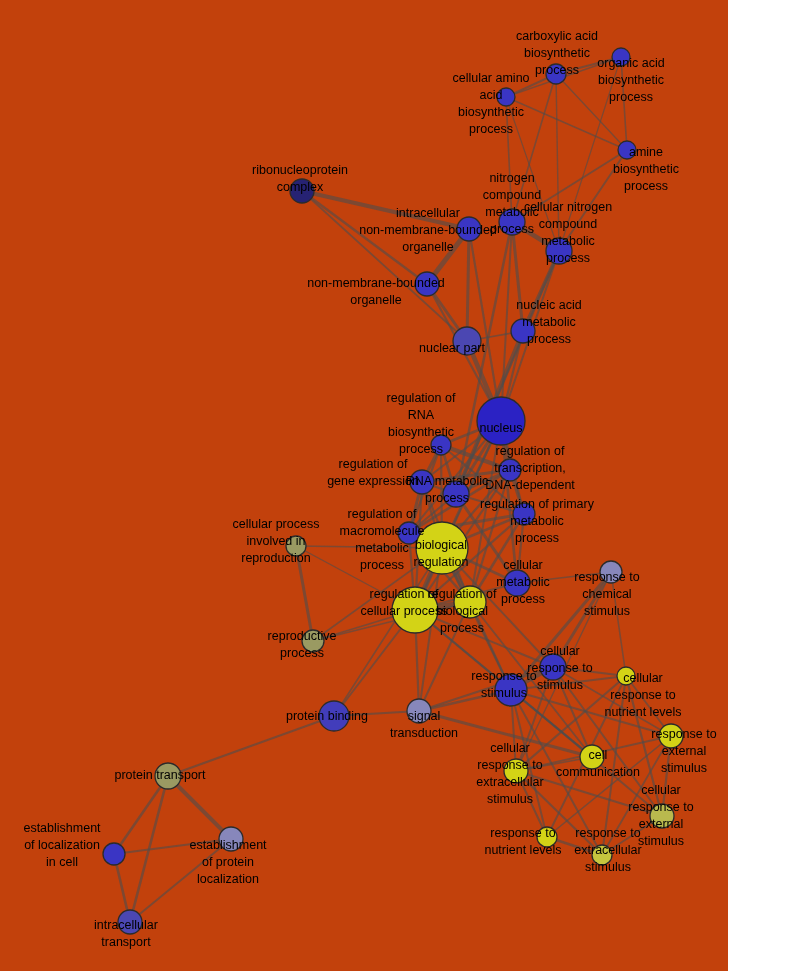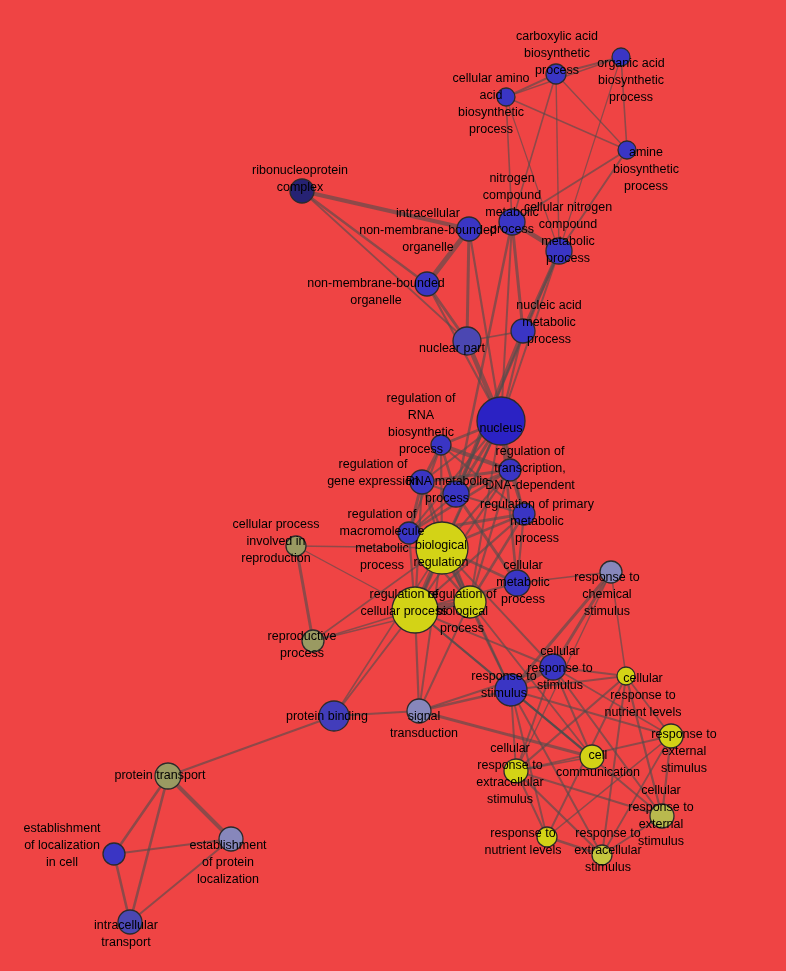--- a/index.html
+++ b/index.html
@@ -1,16 +1,16 @@
 <!DOCTYPE html>
 <html><head>
 <meta charset="utf-8">
 <style>
   html,body{margin:0;padding:0;background:#ffffff;}
-  .canvas{position:relative;width:786px;height:971px;background:#ef4444;overflow:hidden;}
+  .canvas{position:relative;width:728px;height:971px;background:#c2410c;overflow:hidden;}
   svg{display:block;width:786px;height:971px;}
   text{font-family:"Liberation Sans","DejaVu Sans",sans-serif;fill:#000;}
 </style>
 </head>
 <body>
 
 <div class="canvas">
   <svg id="graph" xmlns="http://www.w3.org/2000/svg" viewBox="0 0 786 971">
       <g>
         <line x1="556" y1="74" x2="621" y2="57" stroke="#4d4d4d" stroke-width="2" stroke-opacity="0.6" stroke-linecap="round"></line>

